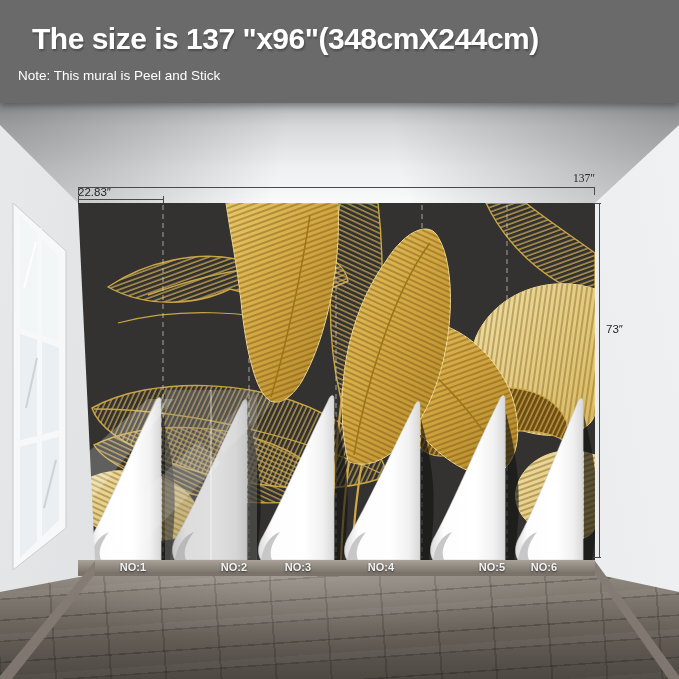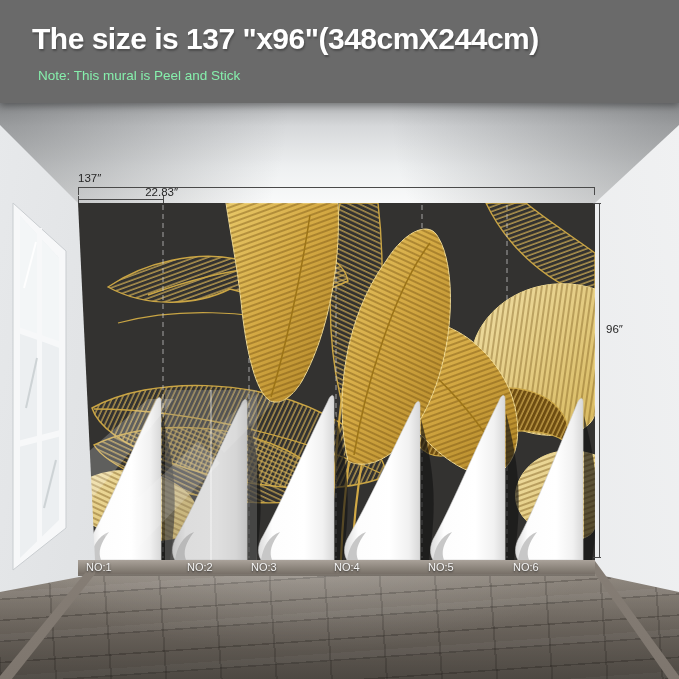--- a/index.html
+++ b/index.html
@@ -4,21 +4,21 @@
 <style>
   html,body{margin:0;padding:0;width:679px;height:679px;overflow:hidden;
     font-family:"Liberation Sans",sans-serif;background:#fff;}
   .page{position:relative;width:679px;height:679px;}
 
   
   .header{position:absolute;left:0;top:0;width:679px;height:103px;background:#6a6a6a;
     z-index:10;box-shadow:0 3px 7px rgba(0,0,0,.35);}
   .header .title{position:absolute;left:32px;top:22px;color:#fff;font-size:30px;font-weight:700;
     letter-spacing:-.5px;text-shadow:1px 2px 2px rgba(0,0,0,.28);white-space:nowrap;}
-  .header .note{position:absolute;left:38px;top:68px;color:#86efac;font-size:13.5px;}
+  .header .note{position:absolute;left:18px;top:68px;color:#ffffff;font-size:13.5px;}
 
   
   .scene{position:absolute;left:0;top:103px;width:679px;height:576px;background:#e9ebec;}
 
   .ceiling{position:absolute;left:0;top:0;width:679px;height:104px;z-index:0;
     background:
       radial-gradient(circle at 0% 0%, rgba(96,98,100,.55), transparent 42%),
       radial-gradient(circle at 100% 0%, rgba(96,98,100,.55), transparent 42%),
       linear-gradient(180deg,#b3b5b7 0%,#d6d8da 22%,#eef0f1 62%,#fafbfb 100%);}
 
@@ -53,22 +53,22 @@
   .window-svg{position:absolute;left:6px;top:95px;}
 
   
   .dim{position:absolute;z-index:6;}
   .dim-line-h{border-top:1px solid #4a4a4a;}
   .dim-line-v{border-left:1px solid #4a4a4a;}
   .tick{position:absolute;background:#4a4a4a;z-index:6;}
   .dim-label{position:absolute;z-index:7;color:#262626;font-size:11.5px;white-space:nowrap;}
 
   
-  .panel-label{position:absolute;top:458px;width:60px;text-align:left;z-index:7;
-    color:#f4f4f4;font-size:11px;font-weight:400;
+  .panel-label{position:absolute;top:458px;width:60px;text-align:right;z-index:7;
+    color:#f4f4f4;font-size:11px;font-weight:700;
     text-shadow:0 1px 2px rgba(0,0,0,.65);}
 </style>
 </head>
 <body>
 
 <div class="page">
 
   <div class="header">
     <div class="title">The size is 137 "x96"(348cmX244cm)</div>
     <div class="note">Note: This mural is Peel and Stick</div>
@@ -235,33 +235,33 @@
     </div>
     <div class="wall-right"></div>
 
     <div class="baseboard-mid"></div>
     <div class="baseboard-left"></div>
     <div class="baseboard-right"></div>
 
     <div class="dim dim-line-h" style="left:78px;top:84px;width:517px;height:0;"></div>
     <div class="tick" style="left:78px;top:84px;width:1px;height:8px;"></div>
     <div class="tick" style="left:594px;top:84px;width:1px;height:8px;"></div>
-    <div class="dim-label" style="left:78px;top:69px;width:517px;text-align:left;">137″</div>
+    <div class="dim-label" style="left:78px;top:69px;width:517px;text-align:right;font-family:Liberation Serif, serif;">137″</div>
 
     <div class="dim dim-line-h" style="left:78px;top:96px;width:85px;height:0;"></div>
     <div class="tick" style="left:78px;top:93px;width:1px;height:7px;"></div>
     <div class="tick" style="left:163px;top:93px;width:1px;height:7px;"></div>
-    <div class="dim-label" style="left:78px;top:83px;width:85px;text-align:right;padding-left:15px;">22.83″</div>
+    <div class="dim-label" style="left:78px;top:83px;width:85px;text-align:left;">22.83″</div>
 
     <div class="dim dim-line-v" style="left:599px;top:100px;width:0;height:354px;"></div>
     <div class="tick" style="left:593px;top:100px;width:8px;height:1px;"></div>
     <div class="tick" style="left:593px;top:454px;width:8px;height:1px;"></div>
-    <div class="dim-label" style="left:606px;top:220px;">96″</div>
+    <div class="dim-label" style="left:606px;top:220px;">73″</div>
 
     <div class="panel-label" style="left:86px;">NO:1</div>
     <div class="panel-label" style="left:187px;">NO:2</div>
     <div class="panel-label" style="left:251px;">NO:3</div>
     <div class="panel-label" style="left:334px;">NO:4</div>
-    <div class="panel-label" style="left:428px;">NO:5</div>
-    <div class="panel-label" style="left:513px;">NO:6</div>
+    <div class="panel-label" style="left:445px;">NO:5</div>
+    <div class="panel-label" style="left:497px;">NO:6</div>
 
   </div>
 </div>
 
 </body></html>

